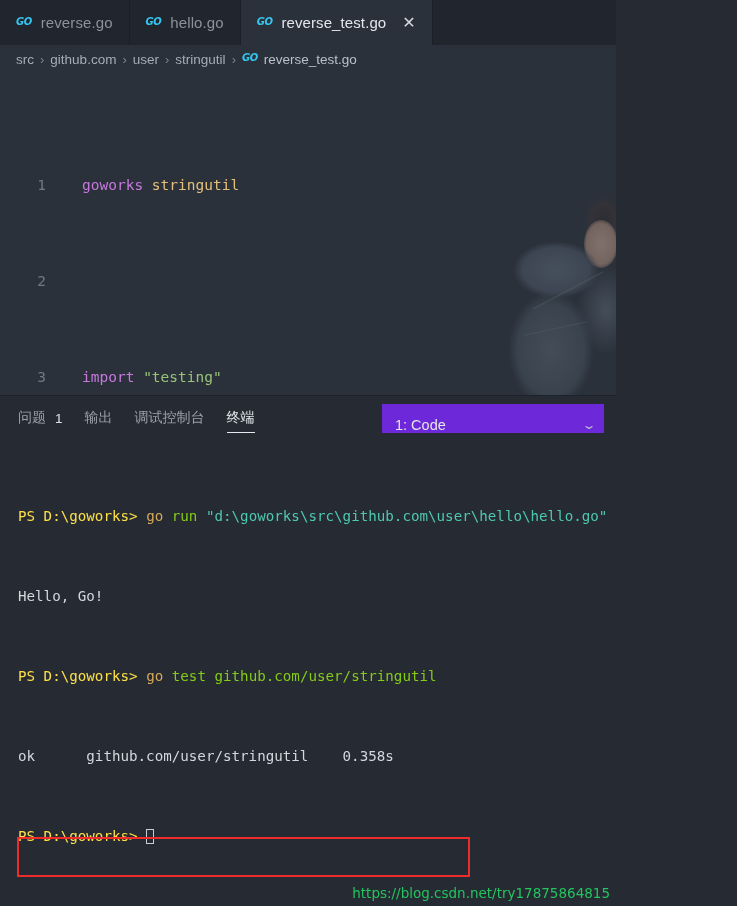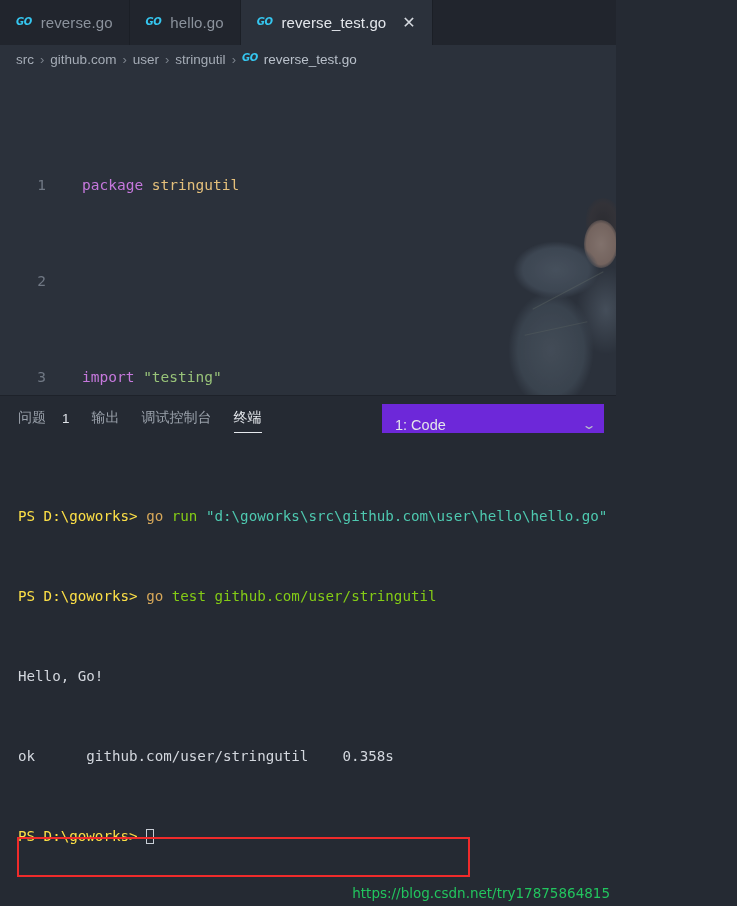--- a/index.html
+++ b/index.html
@@ -212,21 +212,21 @@
     display: flex;
     align-items: center;
     gap: 22px;
     height: 44px;
   }
   .ptab {
     position: relative;
     height: 44px;
     display: flex;
     align-items: center;
-    gap: 16px;
+    gap: 9px;
     color: #9aa1ab;
     font-size: 14px;
     font-family: "DejaVu Sans", sans-serif;
     white-space: nowrap;
   }
   .ptab.active { color: #e6e9ee; }
   .ptab.active::after {
     content: "";
     position: absolute;
     left: 0; right: 0;
@@ -348,21 +348,21 @@
       <div class="jacket"></div>
       <div class="seam"></div>
       <div class="seam2"></div>
     </div>
 
     <div class="code-area">
 
       
       <div class="ln-row">
         <span class="lnum">1</span>
-        <span class="lcode"><span class="ctext"><span class="t-kw">package</span> <span class="t-pkg">stringutil</span></span></span>
+        <span class="lcode"><span class="ctext"><span class="t-kw">goworks</span> <span class="t-pkg">stringutil</span></span></span>
       </div>
       
       <div class="ln-row">
         <span class="lnum">2</span>
         <span class="lcode"><span class="ctext"></span></span>
       </div>
       
       <div class="ln-row">
         <span class="lnum">3</span>
         <span class="lcode"><span class="ctext"><span class="t-kw">import</span> <span class="t-str">"testing"</span></span></span>
@@ -433,23 +433,23 @@
       <div class="term-select">
         <span>1: Code</span>
         <span class="chev">⌄</span>
       </div>
     </div>
 
     <div class="term-body">
 
       <div class="tline"><span class="c-prompt">PS D:\goworks&gt; </span><span class="c-cmd">go</span><span class="c-arg"> run </span><span class="c-path">"d:\goworks\src\github.com\user\hello\hello.go"</span></div>
 
+      <div class="tline"><span class="c-out">Hello, Go!</span></div>
+
       <div class="tline"><span class="c-prompt">PS D:\goworks&gt; </span><span class="c-cmd">go</span><span class="c-arg"> test github.com/user/stringutil</span></div>
-
-      <div class="tline"><span class="c-out">Hello, Go!</span></div>
 
       <div class="tline"><span class="c-out">ok      github.com/user/stringutil    0.358s</span></div>
 
       <div class="tline"><span class="c-prompt">PS D:\goworks&gt; </span><span class="cursor"></span></div>
 
     </div>
   </div>
 
   <div class="annot"></div>
   <div class="watermark">https://blog.csdn.net/try17875864815</div>

